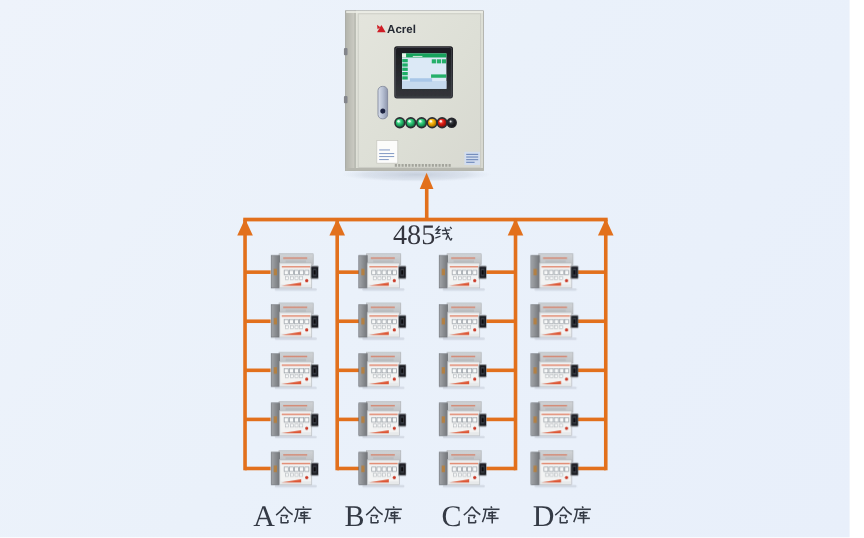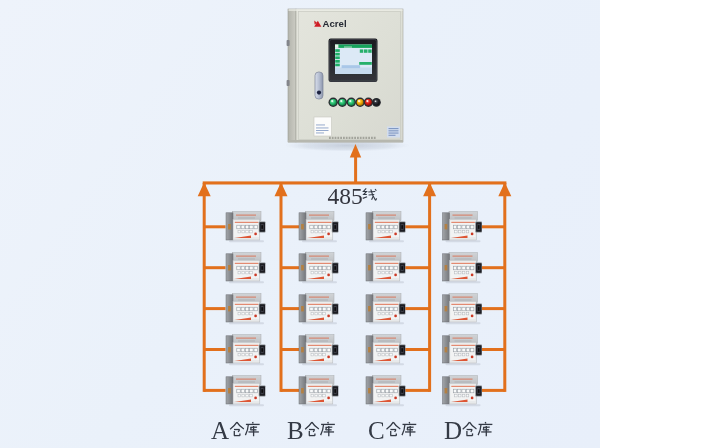--- a/index.html
+++ b/index.html
@@ -1,17 +1,17 @@
 <!DOCTYPE html>
 <html><head>
 <meta charset="utf-8">
 <style>
 html,body{margin:0;padding:0}
 body{width:720px;height:448px;overflow:hidden;font-family:"Liberation Serif",serif}
-#c{position:relative;width:600px;height:448px;background:linear-gradient(125deg,#eef3fb 0%,#eaf1fa 45%,#e8effa 100%)}
+#c{position:relative;width:708px;height:448px;background:linear-gradient(125deg,#eef3fb 0%,#eaf1fa 45%,#e8effa 100%)}
 svg.main{position:absolute;left:0;top:0}
 </style>
 </head>
 <body>
 <div id="c">
 <svg class="main" width="720" height="448" viewBox="0 0 720 448">
 <defs>
   <linearGradient id="gside" x1="0" y1="0" x2="1" y2="0">
     <stop offset="0" stop-color="#b3b4ac"></stop>
           <stop offset="1" stop-color="#ccccc4"></stop>

